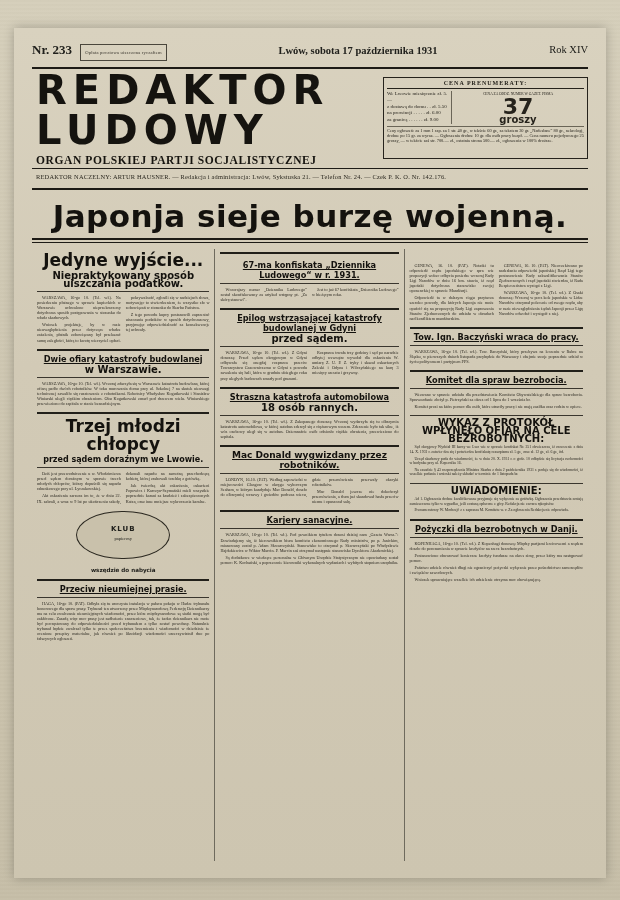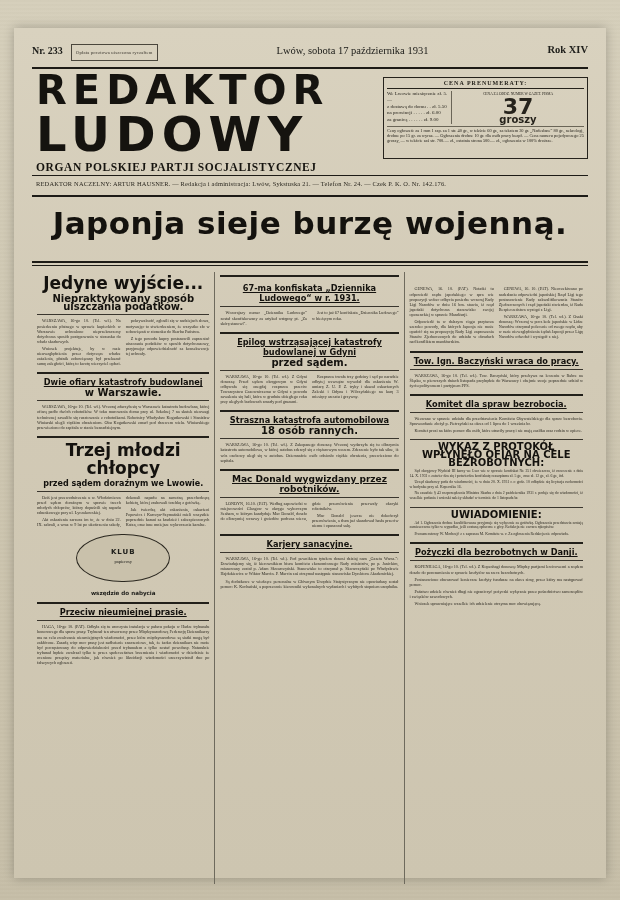--- a/index.html
+++ b/index.html
@@ -27,39 +27,39 @@
     box-shadow:0 0 10px rgba(0,0,0,0.25);
   }
   .inner{
     position:absolute;left:18px;top:16px;right:18px;bottom:10px;
   }
   
   .topline{
     display:flex;align-items:flex-start;justify-content:space-between;
     font-size:9px;line-height:11px;
   }
-  .nr{font-weight:bold;font-size:10px;}
+  .nr{font-weight:bold;font-size:13px;}
   .stamp{
     border:1px solid #4a463c;font-size:4.6px;letter-spacing:.2px;
     padding:2px 4px;margin-left:6px;display:inline-block;color:#3a362e;
   }
-  .topmid{font-size:10.5px;text-align:center;flex:1;padding-top:1px;}
-  .rok{font-weight:bold;font-size:10.5px;}
+  .topmid{font-size:10.5px;text-align:center;flex:1;padding-top:1px;font-weight:bold;}
+  .rok{font-weight:normal;font-size:10.5px;}
 
   
   .masthead{margin-top:6px;position:relative;}
   .mast-rule{border-top:2px solid #1d1b16;margin:4px 0 2px;}
   .mast-rule-thin{border-top:1px solid #1d1b16;margin:2px 0 4px;}
   .title1,.title2{
     font-family:"DejaVu Sans", sans-serif;
     font-weight:bold;letter-spacing:6px;line-height:0.96;
     color:#15130f;
   }
   .title1{font-size:40px;margin:2px 0 0 4px;}
-  .title2{font-size:48px;margin:2px 0 0 4px;}
+  .title2{font-size:40px;margin:2px 0 0 4px;}
   .subtitle{
     font-family:Liberation Serif, serif;font-weight:bold;
     font-size:11.5px;letter-spacing:.6px;margin:4px 0 2px 4px;color:#16140f;
   }
   .redline{font-size:6.4px;letter-spacing:.2px;margin:3px 0 0 4px;color:#2a271f;}
   .pricebox{
     position:absolute;right:0;top:10px;width:205px;height:82px;
     border:1px solid #26231c;font-size:5px;line-height:6.5px;color:#26231c;
     padding:2px 3px;box-sizing:border-box;
   }
@@ -68,21 +68,21 @@
   .pb-left{width:62px;border-right:1px solid #6a6557;padding-right:2px;}
   .pb-mid{flex:1;text-align:center;}
   .big25{font-family:"DejaVu Sans",sans-serif;font-size:22px;font-weight:bold;line-height:20px;}
   .groszy{font-family:"DejaVu Sans",sans-serif;font-size:10px;font-weight:bold;}
   .pb-note{font-size:4.4px;line-height:5.4px;margin-top:2px;border-top:1px solid #6a6557;padding-top:1px;}
 
   
   .headline{
     font-family:"DejaVu Sans", sans-serif;font-weight:bold;
     font-size:31px;text-align:center;letter-spacing:.5px;
-    margin:8px 0 20px;color:#14120e;
+    margin:8px 0 4px;color:#14120e;
   }
   .hl-rule{border-top:2px solid #1d1b16;}
   .hl-rule2{border-top:1px solid #1d1b16;margin-top:2px;}
 
   
   .cols{display:flex;margin-top:6px;height:612px;}
   .col{padding:0 5px;box-sizing:border-box;}
   .c1{width:33%;border-right:1px solid #6e6a5d;}
   .c2{width:34%;border-right:1px solid #6e6a5d;}
   .c3{width:33%;}

